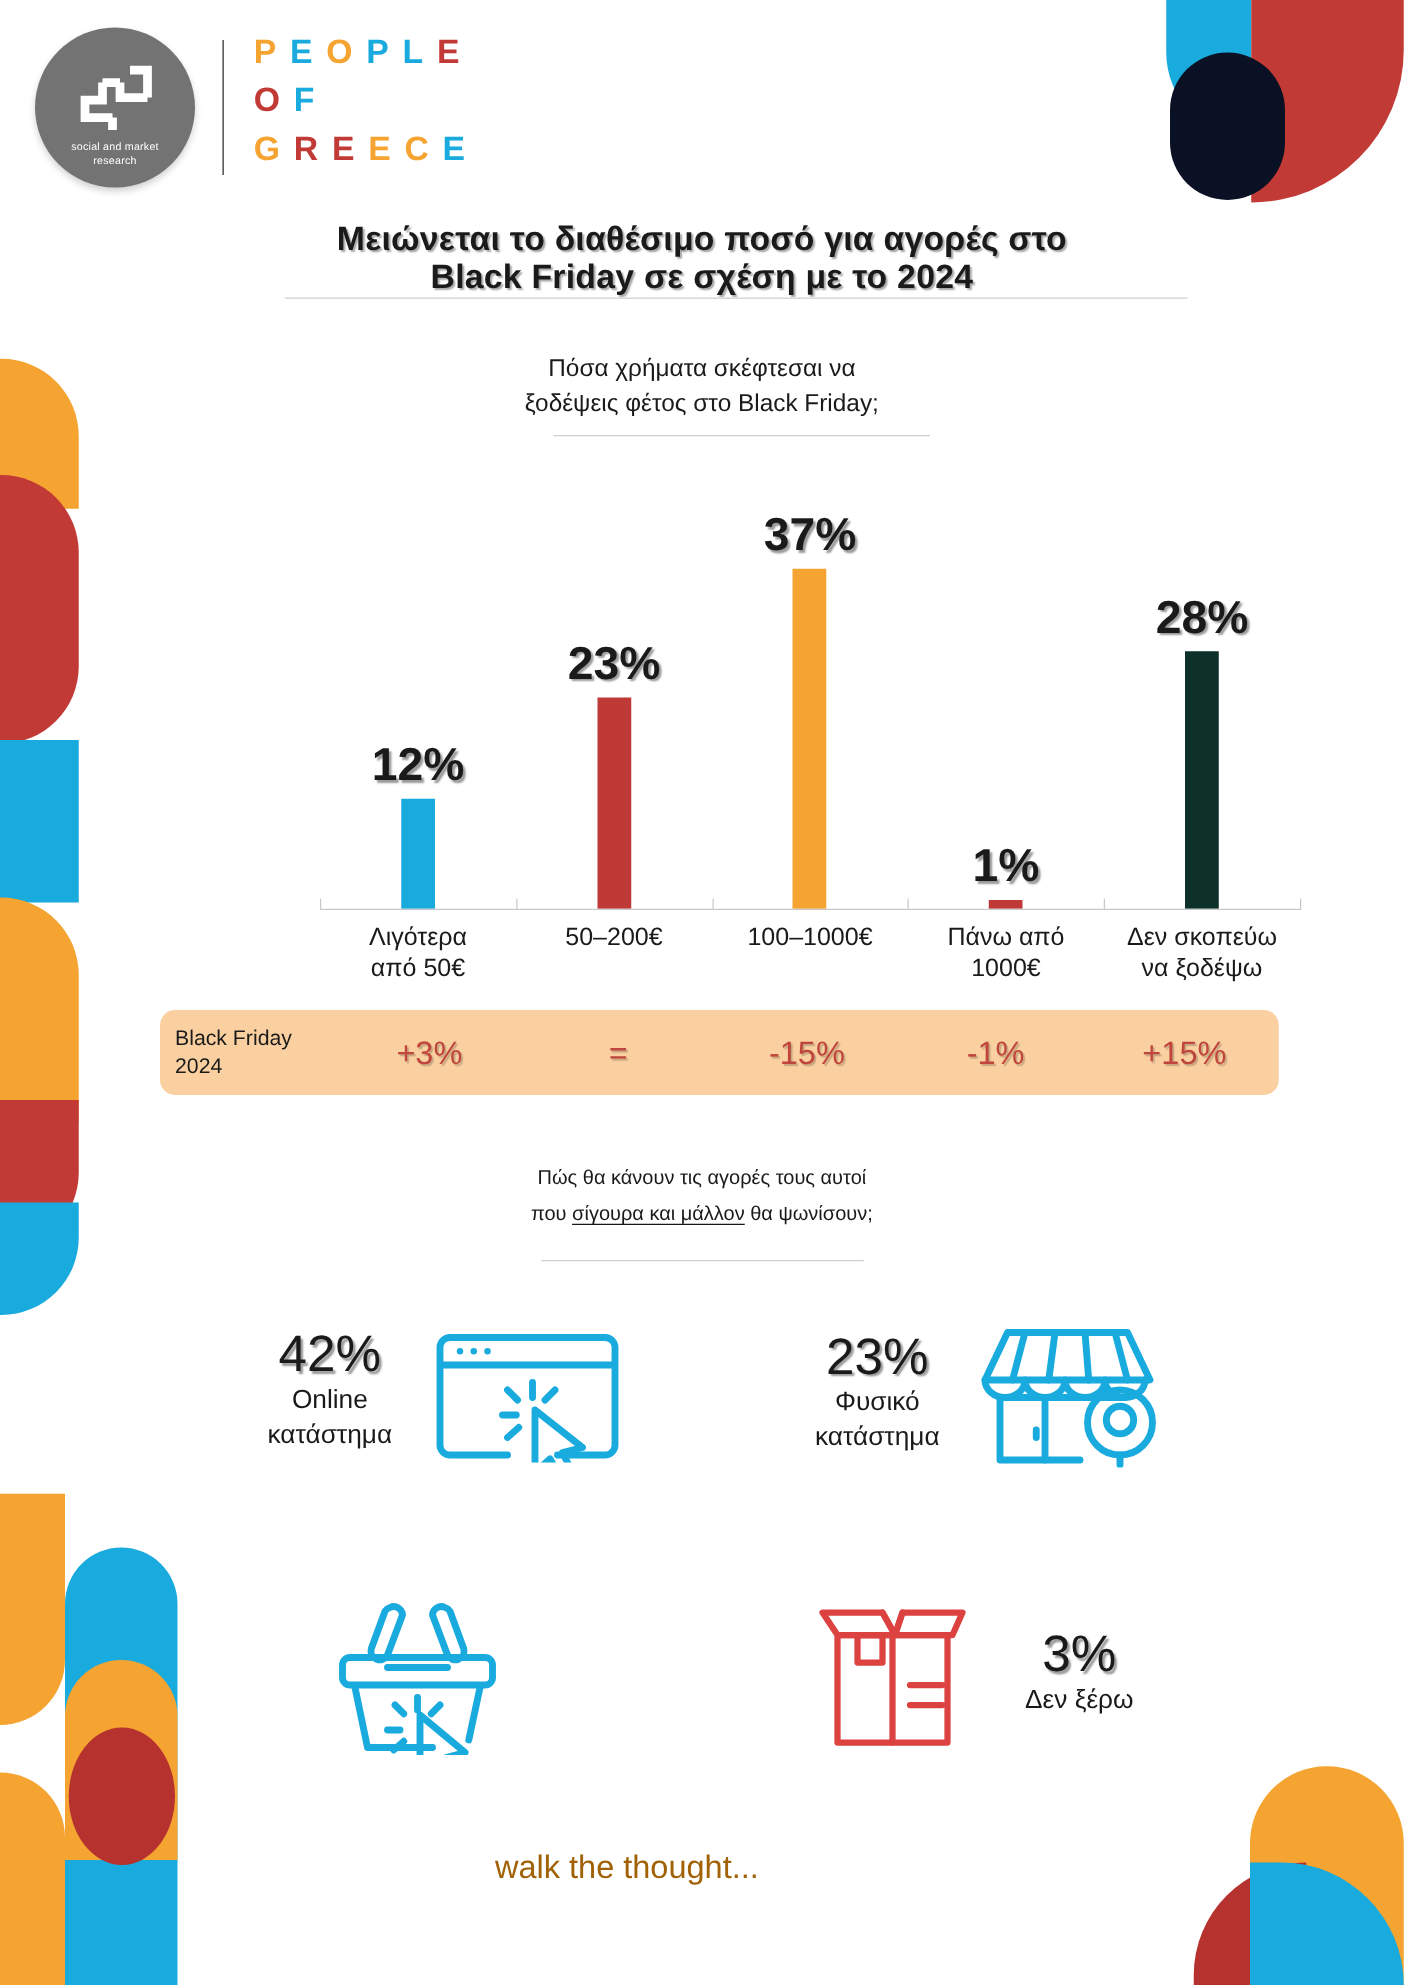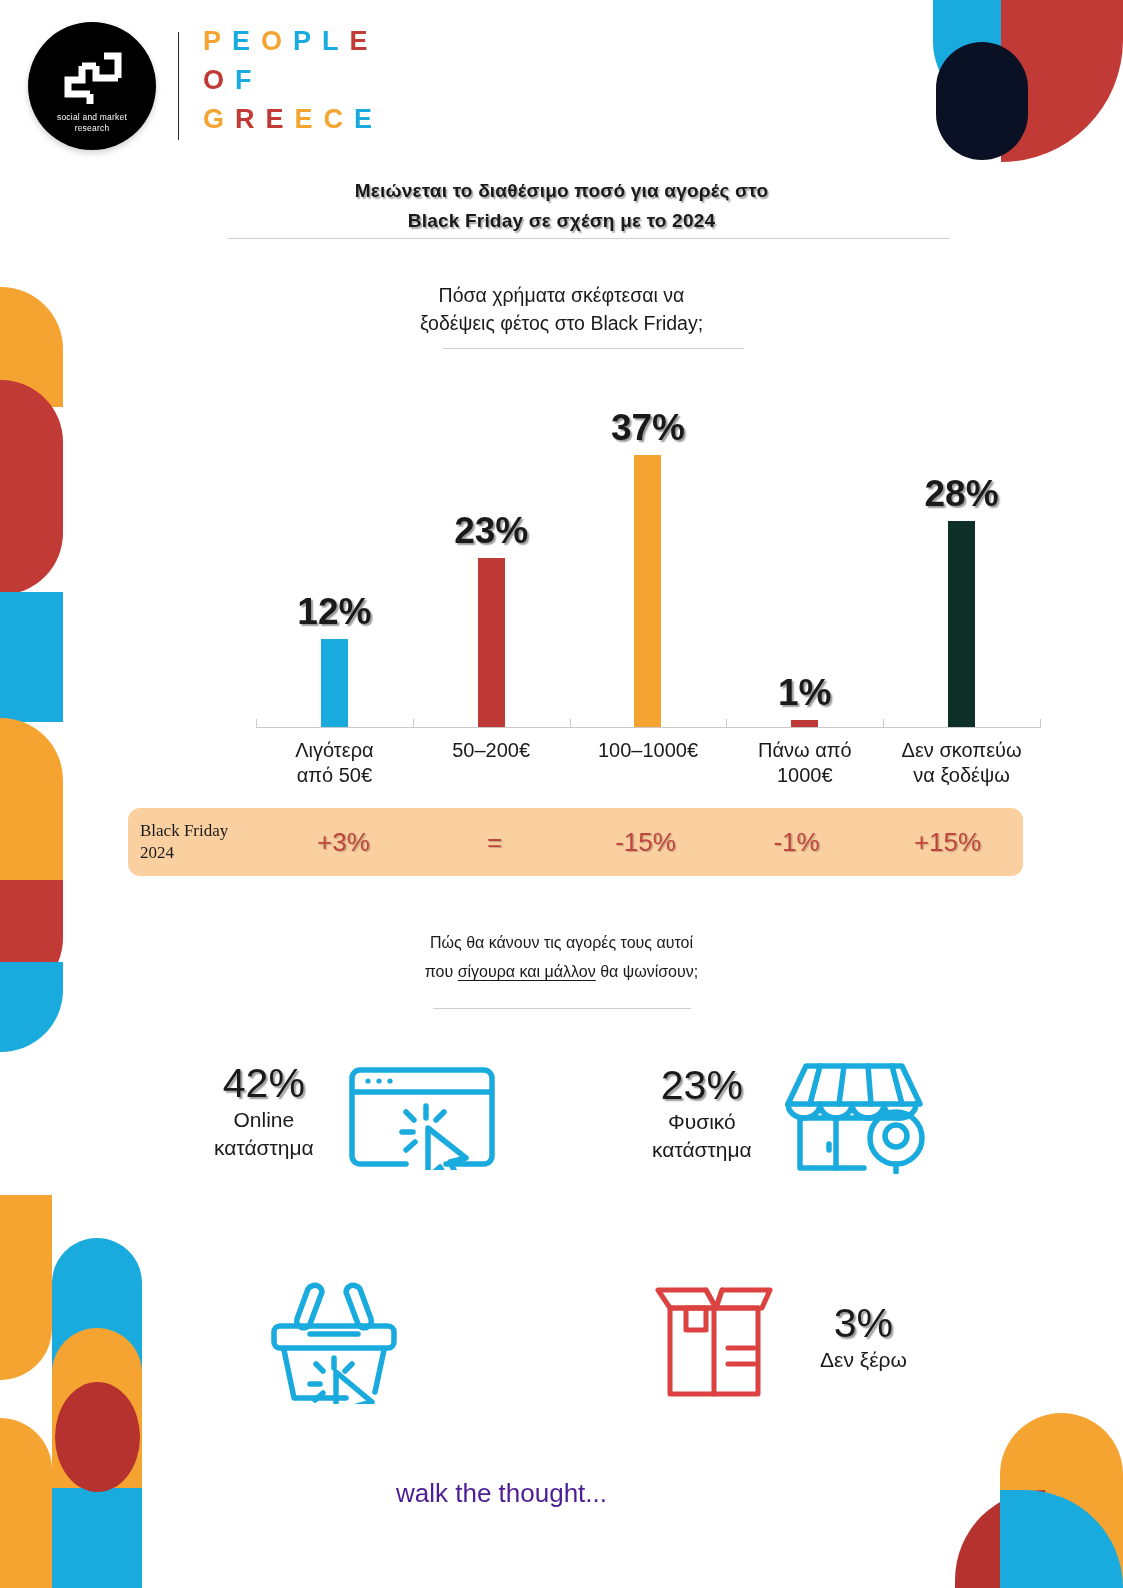--- a/index.html
+++ b/index.html
@@ -36,38 +36,38 @@
 
   
   .br-orange{left:1000px;top:1413px;width:123px;height:175px;background:#F5A431;border-top-left-radius:62px;border-top-right-radius:62px;}
   .br-red{left:955px;top:1490px;width:90px;height:98px;background:#B5322E;border-top-left-radius:90px;}
   .br-blue{left:1000px;top:1490px;width:123px;height:98px;background:#19AADE;border-top-right-radius:110px;}
 
   
   .logo-wrap{position:absolute;left:28px;top:22px;display:flex;align-items:center;}
   .logo-circle{
     width:128px;height:128px;border-radius:50%;
-    background:#000000;position:relative;
+    background:#737373;position:relative;
     box-shadow:0 3px 6px rgba(0,0,0,.18);
     display:flex;align-items:flex-end;justify-content:center;
   }
   .logo-mark{position:absolute;top:28px;left:50%;transform:translateX(-50%);}
   .logo-sub{
     color:#fff;font-size:8.5px;line-height:11px;text-align:center;
     padding-bottom:16px;letter-spacing:.2px;
   }
   .logo-divider{width:1px;height:108px;background:#2b2b2b;margin:0 24px 0 22px;}
   .pog{line-height:1;}
   .pog-row{display:flex;gap:9px;margin-bottom:12px;}
   .pog-l{font-size:27px;font-weight:bold;letter-spacing:2px;}
 
   
   .title{
     position:absolute;left:0;right:0;top:176px;text-align:center;
-    font-size:19px;font-weight:bold;line-height:30px;letter-spacing:.2px;
+    font-size:27px;font-weight:bold;line-height:30px;letter-spacing:.2px;
     text-shadow:1.6px 1.6px 1.4px rgba(0,0,0,.35);
   }
   .rule{position:absolute;height:1px;background:#cfcfcf;}
   .rule-1{left:228px;width:722px;top:238px;}
   .sub{
     position:absolute;left:0;right:0;top:281px;text-align:center;
     font-size:19.5px;line-height:28px;
   }
   .rule-2{left:443px;width:301px;top:348px;}
 
@@ -86,21 +86,21 @@
   }
   .xlabels{position:absolute;left:256px;top:738px;width:784px;display:flex;}
   .xlab{flex:1;text-align:center;font-size:20px;line-height:25px;padding:0 4px;}
 
   
   .band{
     position:absolute;left:128px;top:808px;width:895px;height:68px;
     background:#FAD0A0;border-radius:12px;display:flex;align-items:center;
   }
   .band-label{
-    width:128px;padding-left:12px;font-size:17px;line-height:22px;color:#1a1a1a;font-family:Liberation Serif, serif;
+    width:128px;padding-left:12px;font-size:17px;line-height:22px;color:#1a1a1a;
   }
   .band-vals{flex:1;display:flex;height:100%;align-items:center;}
   .band-val{
     flex:1;text-align:center;font-size:26px;color:#C0453C;
     text-shadow:1.4px 1.4px 1px rgba(0,0,0,.22);
   }
 
   
   .sub2{
     position:absolute;left:0;right:0;top:928px;text-align:center;
@@ -119,21 +119,21 @@
   .chan-name{font-size:21px;line-height:28px;}
   .chan-icon{display:flex;align-items:center;justify-content:center;}
 
   .c1{left:214px;top:1052px;}
   .c2{left:652px;top:1052px;}
   .c3{left:258px;top:1272px;}
   .c4{left:648px;top:1272px;}
 
   .footer{
     position:absolute;left:0;right:0;top:1478px;text-align:center;
-    font-size:26px;color:#4c1d95;padding-right:120px;
+    font-size:26px;color:#a16207;padding-right:120px;
   }
 </style>
 </head>
 <body>
 
 <div class="deco tr-blue"></div>
 <div class="deco tr-red-round"></div>
 <div class="deco tr-navy2"></div>
 
 <div class="deco l-strip l1"></div>

